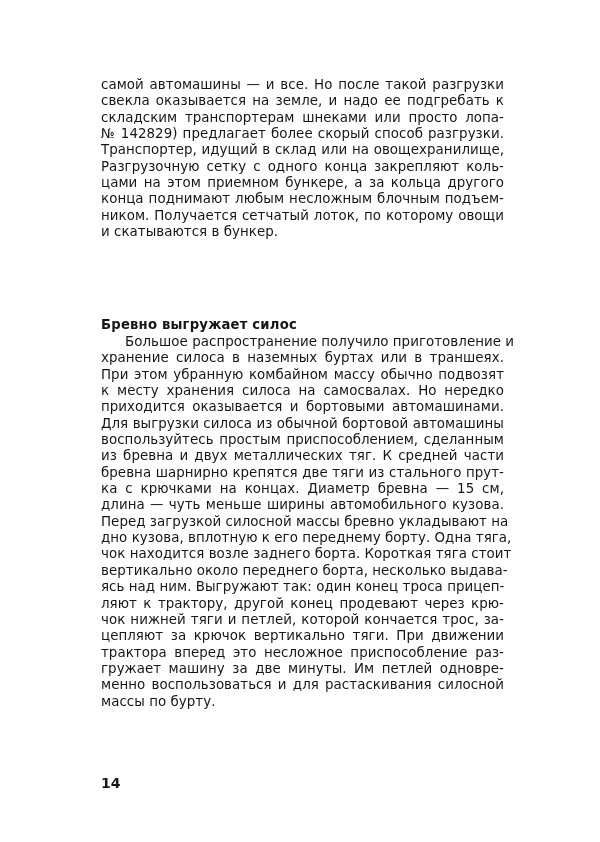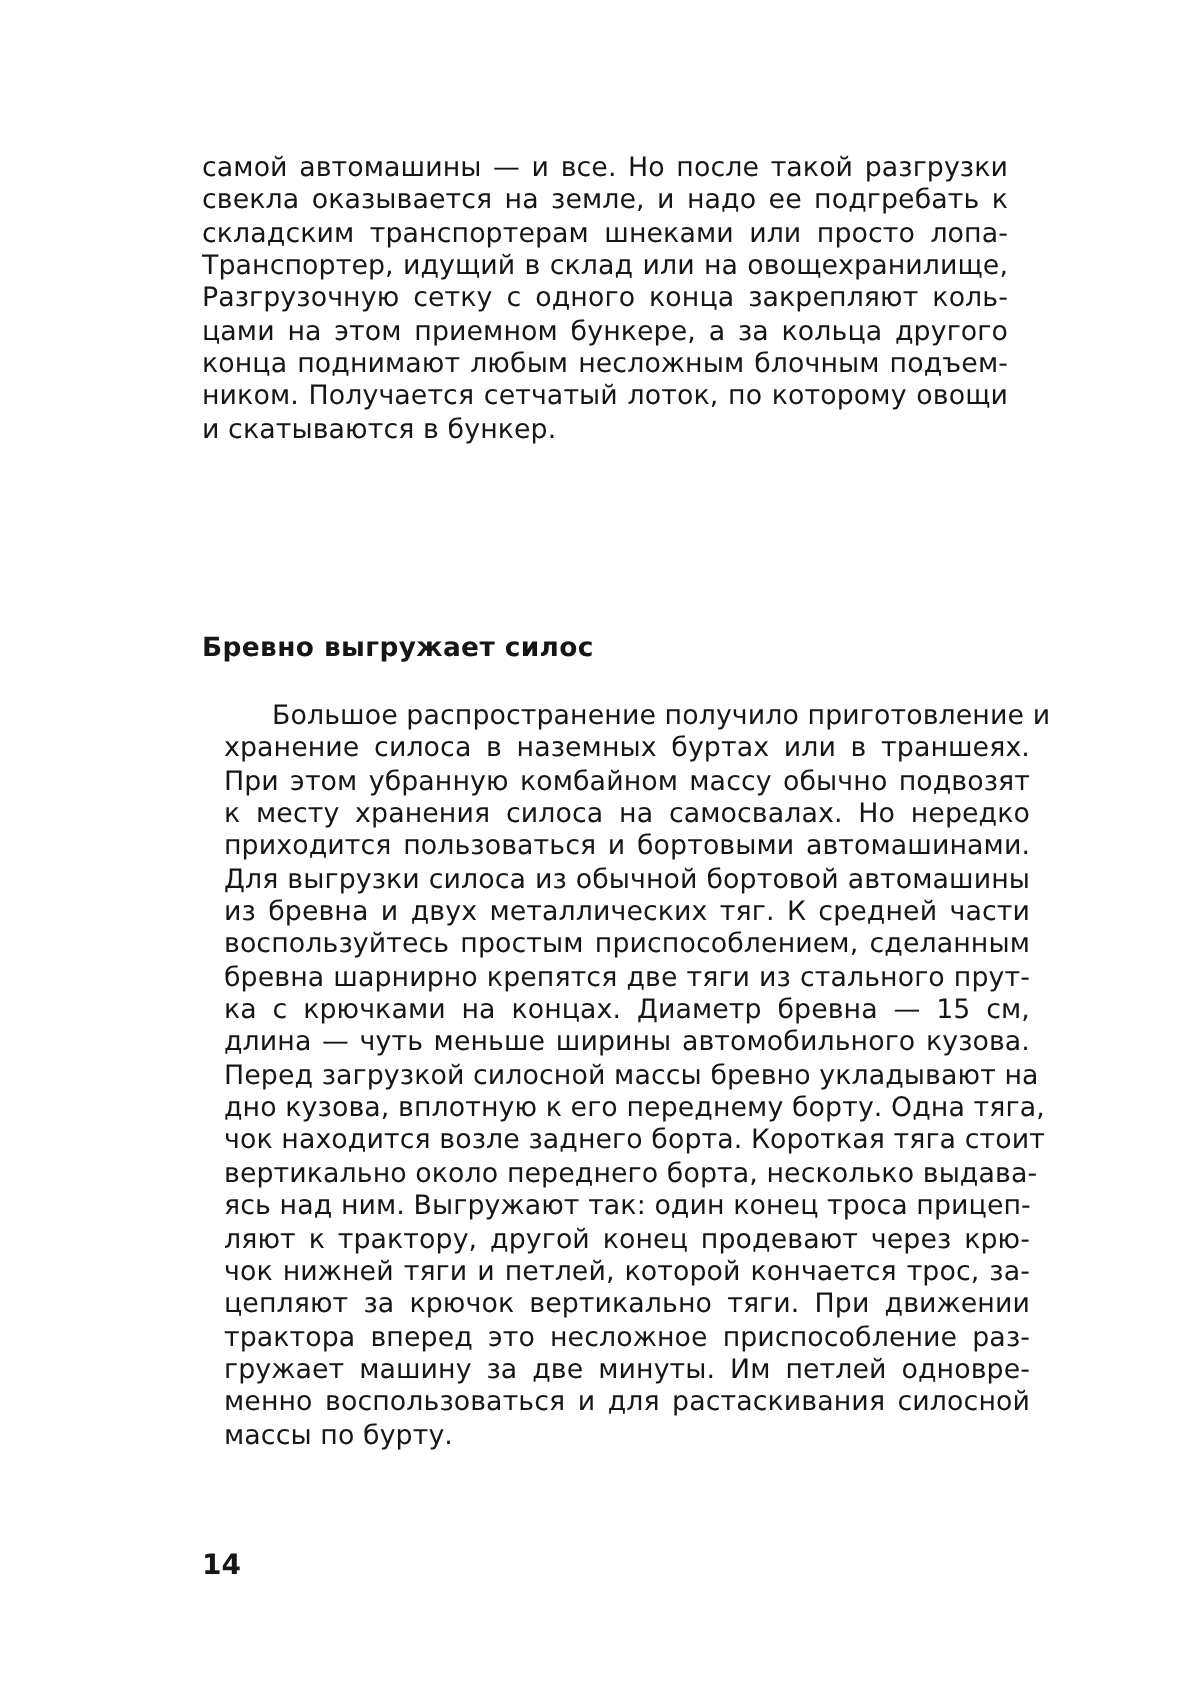--- a/index.html
+++ b/index.html
@@ -40,56 +40,57 @@
     #para1 { top: 77px; }
     #heading {
       position: absolute;
       left: 101px;
       top: 316px;
       font-weight: bold;
       font-size: 13.2px;
       line-height: 18px;
       letter-spacing: 0.2px;
     }
-    #para2 { top: 351px; margin-left: 11px; }
+    #para2 { top: 334px; }
     #page-number {
       position: absolute;
       left: 101px;
       top: 774px;
       font-weight: bold;
       font-size: 14px;
       line-height: 18px;
     }
   </style>
 </head>
 <body>
 
 <div class="column" id="para1">
   <span class="line">самой автомашины — и все. Но после такой разгрузки</span>
   <span class="line">свекла оказывается на земле, и надо ее подгребать к</span>
   <span class="line">складским транспортерам шнеками или просто лопа-</span>
+  <span class="line">№ 142829) предлагает более скорый способ разгрузки.</span>
   <span class="line">Транспортер, идущий в склад или на овощехранилище,</span>
   <span class="line">Разгрузочную сетку с одного конца закрепляют коль-</span>
   <span class="line">цами на этом приемном бункере, а за кольца другого</span>
   <span class="line">конца поднимают любым несложным блочным подъем-</span>
   <span class="line">ником. Получается сетчатый лоток, по которому овощи</span>
   <span class="line last">и скатываются в бункер.</span>
 </div>
 
 <div id="heading">Бревно выгружает силос</div>
 
 <div class="column" id="para2">
   <span class="line indent">Большое распространение получило приготовление и</span>
   <span class="line">хранение силоса в наземных буртах или в траншеях.</span>
   <span class="line">При этом убранную комбайном массу обычно подвозят</span>
   <span class="line">к месту хранения силоса на самосвалах. Но нередко</span>
-  <span class="line">приходится пользоваться и бортовыми автомашинами.</span>
+  <span class="line">приходится оказывается и бортовыми автомашинами.</span>
   <span class="line">Для выгрузки силоса из обычной бортовой автомашины</span>
+  <span class="line">воспользуйтесь простым приспособлением, сделанным</span>
   <span class="line">из бревна и двух металлических тяг. К средней части</span>
-  <span class="line">воспользуйтесь простым приспособлением, сделанным</span>
   <span class="line">бревна шарнирно крепятся две тяги из стального прут-</span>
   <span class="line">ка с крючками на концах. Диаметр бревна — 15 см,</span>
   <span class="line">длина — чуть меньше ширины автомобильного кузова.</span>
   <span class="line">Перед загрузкой силосной массы бревно укладывают на</span>
   <span class="line">дно кузова, вплотную к его переднему борту. Одна тяга,</span>
   <span class="line">чок находится возле заднего борта. Короткая тяга стоит</span>
   <span class="line">вертикально около переднего борта, несколько выдава-</span>
   <span class="line">ясь над ним. Выгружают так: один конец троса прицеп-</span>
   <span class="line">ляют к трактору, другой конец продевают через крю-</span>
   <span class="line">чок нижней тяги и петлей, которой кончается трос, за-</span>

